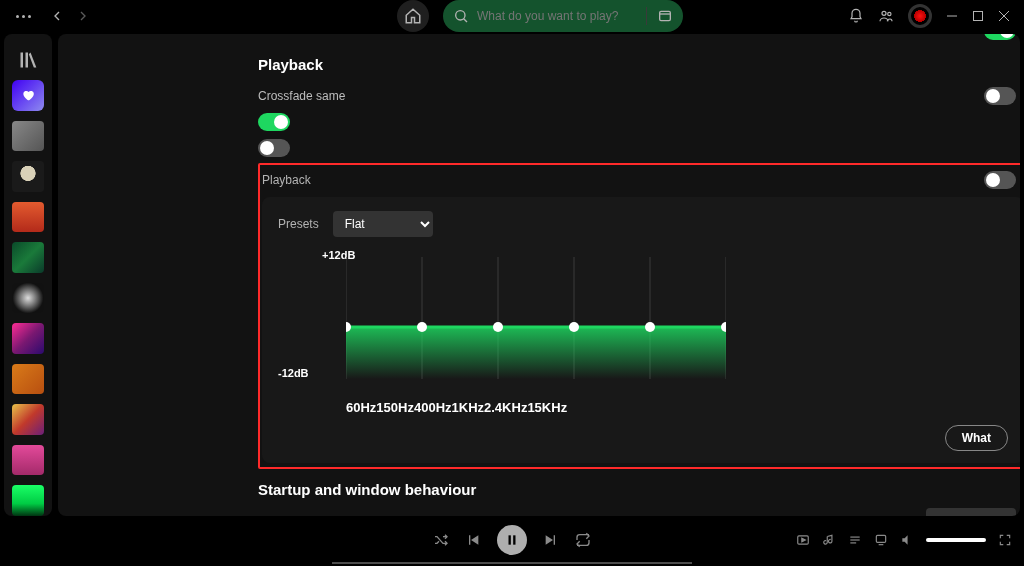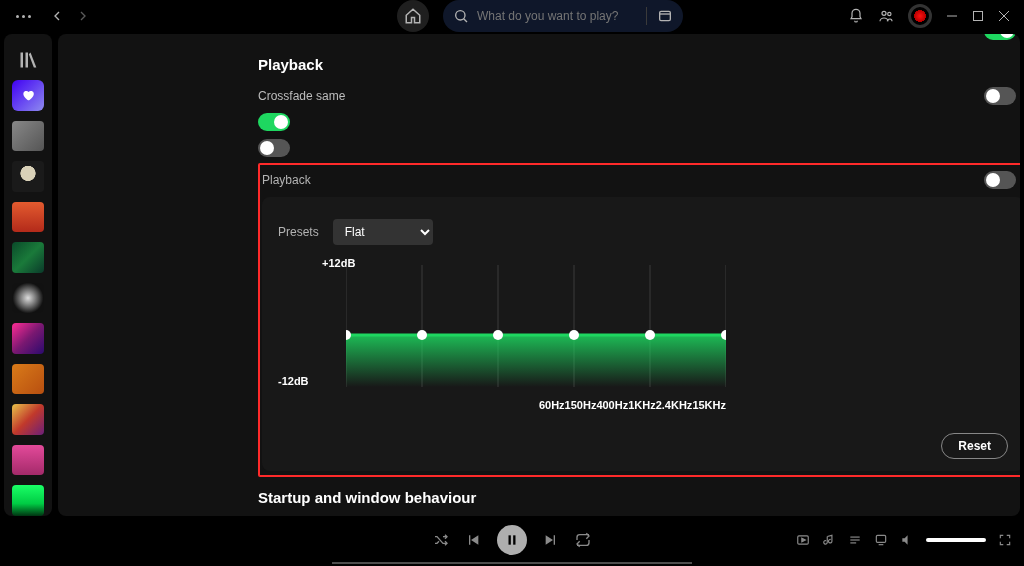--- a/index.html
+++ b/index.html
@@ -3,21 +3,21 @@
 <meta charset="utf-8">
 <style>
   * { box-sizing: border-box; margin: 0; padding: 0; }
   html, body { width: 1024px; height: 566px; overflow: hidden; background:#000; color:#b3b3b3; font-family: -apple-system, "Segoe UI", Helvetica, Arial, sans-serif; font-size: 12px; }
   .titlebar { height:32px; display:flex; align-items:center; padding:0 6px; gap:6px; }
   .dots { display:flex; gap:3px; margin-left:10px; margin-right:8px;}
   .dots span { width:3px; height:3px; border-radius:50%; background:#b3b3b3; display:block;}
   .nav-arrows { display:flex; gap:10px; margin-left:4px;}
   .nav-arrows svg { width:16px; height:16px; }
   .home-circle { width:32px; height:32px; border-radius:50%; background:#1f1f1f; display:flex; align-items:center; justify-content:center; margin-left:300px;}
-  .search-pill { width:240px; height:32px; background:#0f172a; border-radius:20px; display:flex; align-items:center; padding:0 10px; gap:8px; margin-left:8px; position:relative;}
+  .search-pill { width:240px; height:32px; background:#14532d; border-radius:20px; display:flex; align-items:center; padding:0 10px; gap:8px; margin-left:8px; position:relative;}
   .search-pill input { background:transparent; border:none; outline:none; color:#b3b3b3; font-size:12px; width:160px;}
   .search-div { width:1px; height:18px; background:#3a3a3a; position:absolute; right:36px; }
   .search-browse { position:absolute; right:10px; }
   .tb-right { margin-left:auto; display:flex; align-items:center; gap:14px; margin-right:8px;}
   .avatar { width:24px; height:24px; border-radius:50%; background: radial-gradient(circle at 50% 50%, #ff1111 0%, #b80000 45%, #000 47%); border:3px solid #333; }
   .winbtn { width:12px; height:12px; display:flex; align-items:center; justify-content:center; }
   .winbtn svg { width:12px; height:12px; }
 
   .body-row { display:flex; height:484px; }
   .library { width:48px; background:#121212; border-radius:8px; margin:2px 0 0 4px; display:flex; flex-direction:column; align-items:center; padding-top:16px; gap:10px; }
@@ -42,28 +42,28 @@
   .setting-row { display:flex; align-items:center; justify-content:space-between; height:26px; font-size:12px; color:#bdbdbd; }
   .setting-row .label { max-width: 480px; }
   .toggle { width:32px; height:18px; border-radius:10px; background:#555; position:relative; cursor:pointer;}
   .toggle .knob { position:absolute; width:14px; height:14px; border-radius:50%; background:#fff; top:2px; left:2px; }
   .toggle.on { background:#1ed760; }
   .toggle.on .knob { left:16px; }
 
   .eq-highlight { border:2px solid #ff2a2a; border-radius:2px; padding:0; margin-top:2px; }
   .eq-header { display:flex; align-items:center; justify-content:space-between; height:30px; padding:0 10px 0 2px; }
   .eq-body { background:#181818; border-radius:8px; margin:2px 2px 4px 2px; padding:14px 16px 12px 16px; }
-  .preset-row { display:flex; align-items:center; gap:14px; margin-bottom:12px;margin-top:8px;}
+  .preset-row { display:flex; align-items:center; gap:14px; margin-bottom:12px;}
   .preset-row select { background:#333; color:#fff; border:none; height:26px; width:100px; padding:0 8px; border-radius:4px; font-size:12px;}
   .eq-chart { position:relative; height:170px; margin:0 0 0 0; }
   .db-label { position:absolute; font-size:11px; color:#fff; font-weight:600;}
   .db-top { top:0; left:0;margin-left:44px;}
   .db-bot { bottom:40px; left:0;}
   .eq-svg-wrap { position:absolute; left:68px; top:8px; width:380px; height:140px; }
-  .freq-row { position:absolute; bottom:16px; left:68px; width:380px; display:flex; justify-content:flex-end; font-size:11px; color:#fff; font-weight:600;}
+  .freq-row { position:absolute; bottom:4px; left:68px; width:380px; display:flex; justify-content:flex-start; font-size:13px; color:#fff; font-weight:600;}
   .reset-row { display:flex; justify-content:flex-end; margin-top:6px;}
   .reset-btn { border:1px solid #878787; color:#fff; background:transparent; border-radius:20px; padding:5px 16px; font-size:12px; font-weight:700; cursor:pointer;}
 
   .select-min { background:#333; color:#fff; border:none; height:26px; width:90px; padding:0 8px; border-radius:4px; font-size:12px;}
 
   .player { height:48px; display:flex; align-items:center; position:relative; }
   .center-controls { position:absolute; left:50%; transform:translateX(-50%); display:flex; align-items:center; gap:16px;}
   .center-controls svg { width:16px; height:16px; }
   .play-circle { width:30px; height:30px; border-radius:50%; background:#aeaeae; display:flex; align-items:center; justify-content:center;}
   .play-circle svg { width:14px; height:14px; }
@@ -248,21 +248,21 @@
             <div class="freq-row" id="freq-row">
                 <span>60Hz</span>
                 <span>150Hz</span>
                 <span>400Hz</span>
                 <span>1KHz</span>
                 <span>2.4KHz</span>
                 <span>15KHz</span>
               </div>
           </div>
           <div class="reset-row">
-            <button class="reset-btn">Reset</button>
+            <button class="reset-btn">What</button>
           </div>
         </div>
       </div>
 
       <h2 style="margin-top:12px;">Startup and window behaviour</h2>
       <div class="setting-row" style="padding-right:12px;">
         <span class="label">Open Spotify automatically after you log into the computer</span>
         <select class="select-min"><option>Minimized</option></select>
       </div>
 

